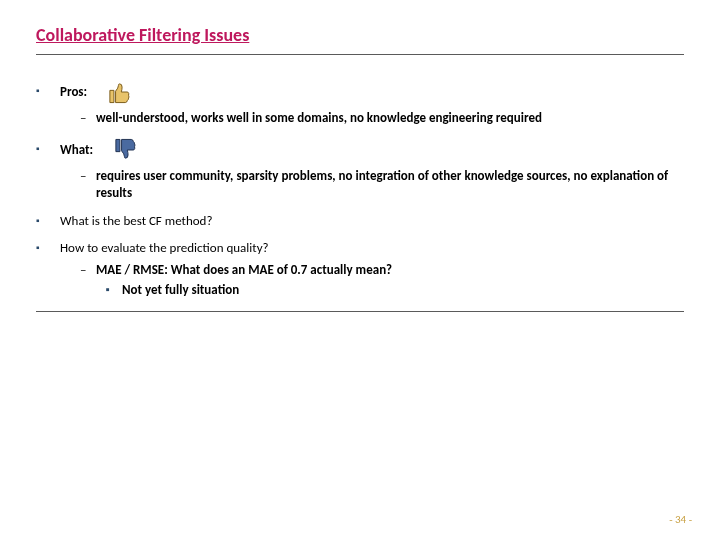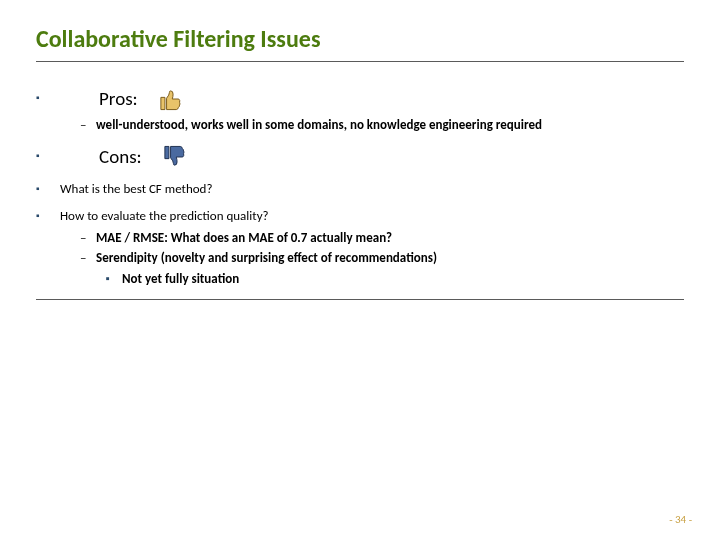--- a/index.html
+++ b/index.html
@@ -12,24 +12,25 @@
     color: #000;
   }
   .slide {
     position: relative;
     box-sizing: border-box;
     width: 720px;
     height: 540px;
     padding: 24px 36px 20px 36px;
   }
   .title {
-    font-size: 24px;
+    font-size: 18px;
     font-weight: 700;
-    color: #4d7c0f;
+    color: #be185d;
     margin-bottom: 4px;
+    text-decoration: underline;
   }
   .title-rule {
     border: none;
     border-top: 1px solid #5a5a5a;
     margin: 8px 0 24px 0;
   }
   .content {
     font-size: 13px;
     line-height: 1.35;
   }
@@ -84,23 +85,22 @@
   }
   .proscons-row::before {
     content: "\25AA";
     position: absolute;
     left: 0;
     top: 5px;
     font-size: 10px;
     color: #2a4a6a;
   }
   .proscons-label {
-    font-weight: 400;
-    font-size: 19px;
-    margin-left: 39px;
+    font-weight: 700;
+    font-size: 13px;
   }
   .icon {
     width: 26px;
     height: 26px;
   }
   .bottom-rule {
     border: none;
     border-top: 1px solid #5a5a5a;
     margin: 12px 0 0 0;
   }
@@ -126,35 +126,35 @@
       <span class="proscons-label">Pros:</span>
       <span class="icon">
         <svg viewBox="0 0 32 32" width="26" height="26">
           <path d="M11 14 L11 29 L6 29 L6 14 Z  M13 29 L25 29 Q27 29 27.5 26.5 Q29 25.5 29 23.5 Q30 22.5 29 20 Q30 18 28 16 L20 16 Q21 13 21 10 Q21 6 18 6 Q16.5 6 16.5 8 Q16.5 11 13 15 Z" fill="#e8c36a" stroke="#7a5a1a" stroke-width="1.2" stroke-linejoin="round"></path>
         </svg>
       </span>
     </div>
     <div class="lvl1">well-understood, works well in some domains, no knowledge engineering required</div>
 
     <div class="proscons-row">
-      <span class="proscons-label">Cons:</span>
+      <span class="proscons-label">What:</span>
       <span class="icon">
         <svg viewBox="0 0 32 32" width="26" height="26">
           <g transform="scale(1,-1) translate(0,-32)">
             <path d="M11 14 L11 29 L6 29 L6 14 Z  M13 29 L25 29 Q27 29 27.5 26.5 Q29 25.5 29 23.5 Q30 22.5 29 20 Q30 18 28 16 L20 16 Q21 13 21 10 Q21 6 18 6 Q16.5 6 16.5 8 Q16.5 11 13 15 Z" fill="#4a6aa0" stroke="#203050" stroke-width="1.2" stroke-linejoin="round"></path>
           </g>
         </svg>
       </span>
     </div>
+    <div class="lvl1">requires user community, sparsity problems, no integration of other knowledge sources, no explanation of results</div>
 
     <div class="lvl0">What is the best CF method?</div>
 
     <div class="lvl0">How to evaluate the prediction quality?</div>
     <div class="lvl1">MAE / RMSE: What does an MAE of 0.7 actually mean?</div>
-    <div class="lvl1">Serendipity (novelty and surprising effect of recommendations)</div>
     <div class="lvl2">Not yet fully situation</div>
 
 
     <hr class="bottom-rule">
 
   </div>
 
   <div class="pagenum">- 34 -</div>
 
 </div>

